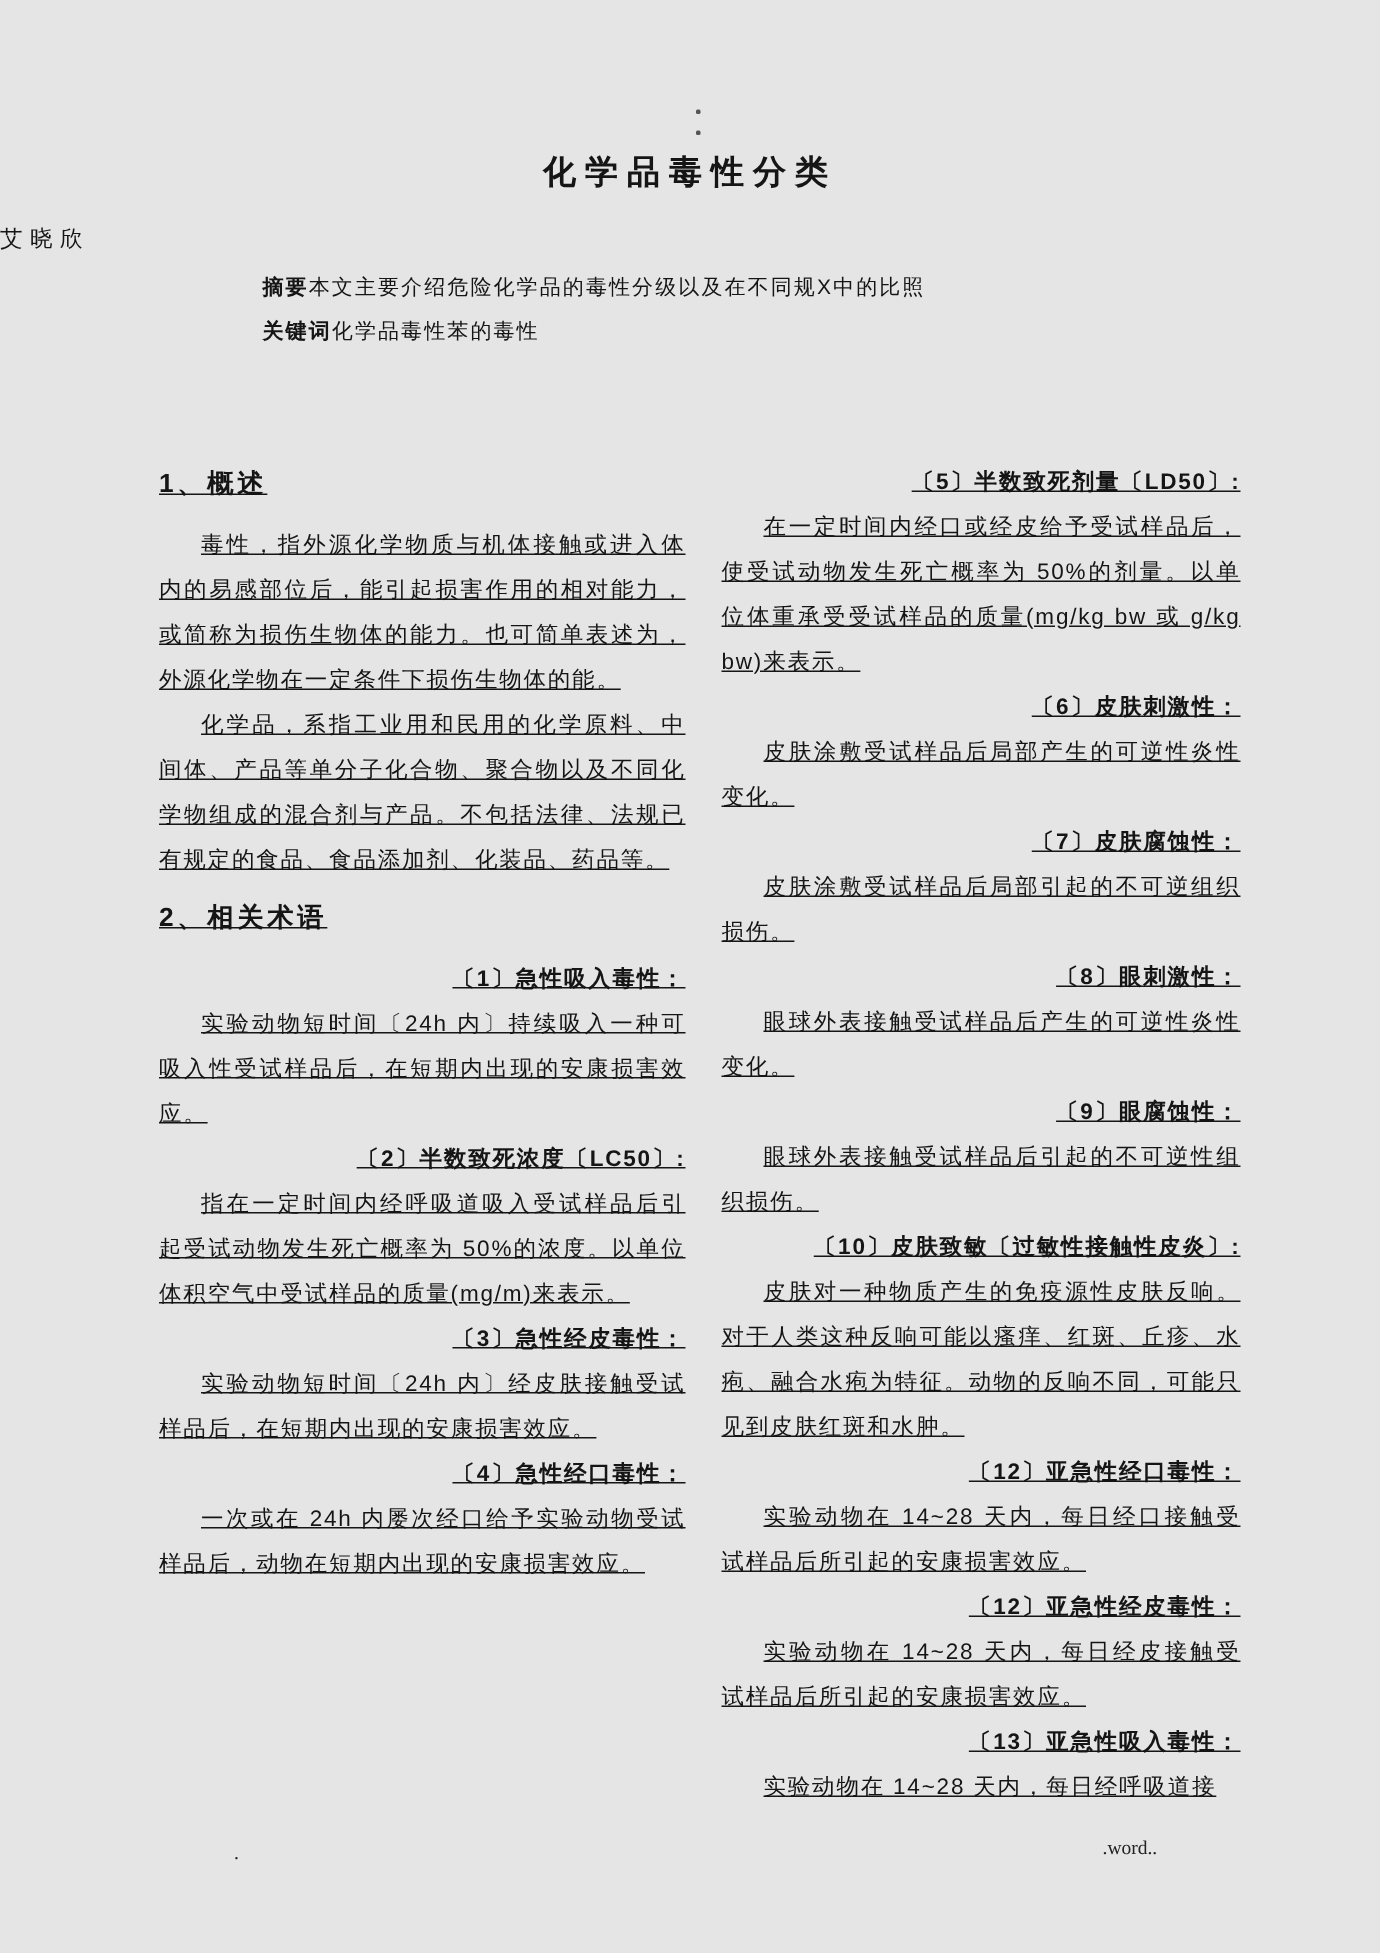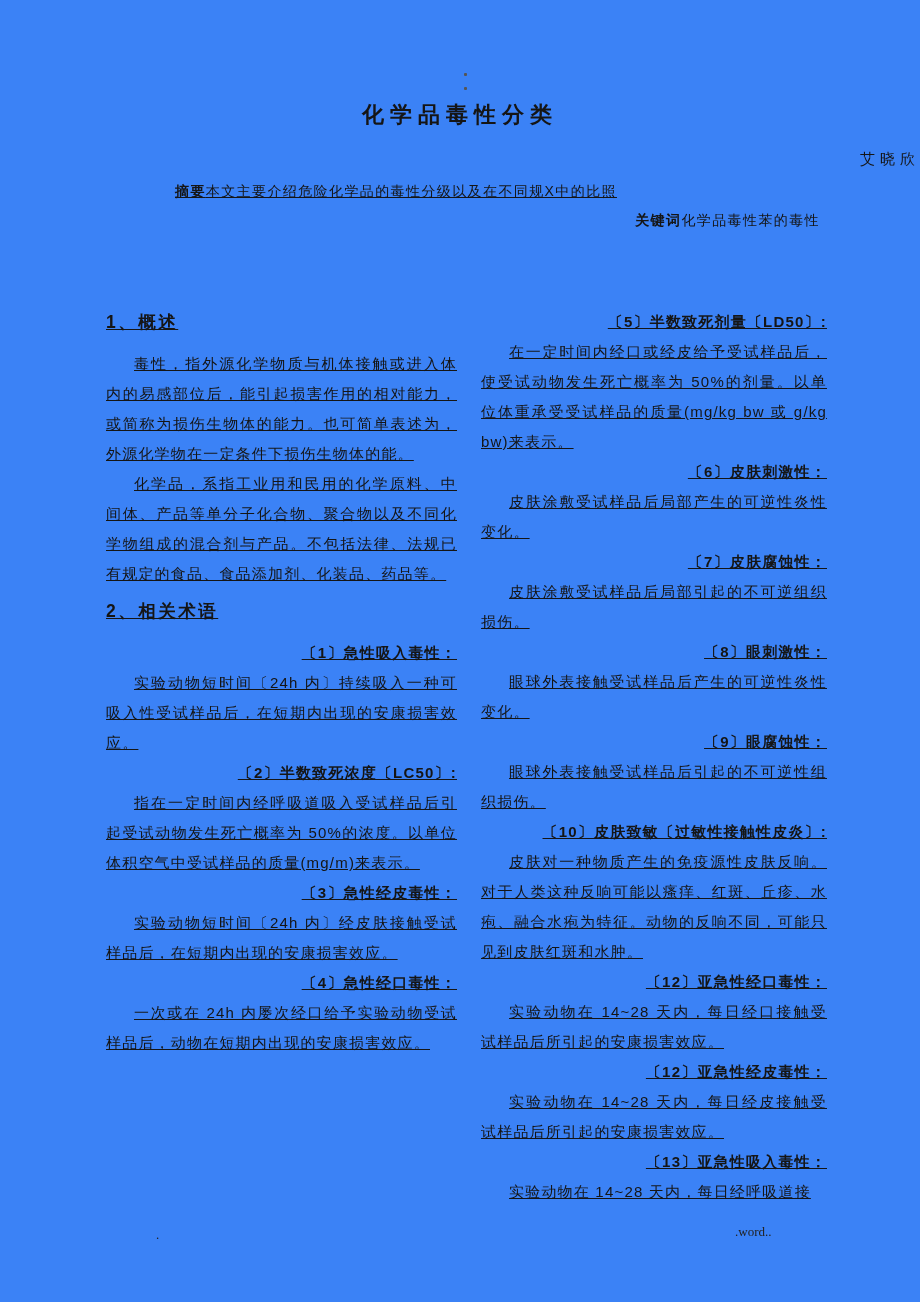--- a/index.html
+++ b/index.html
@@ -4,21 +4,21 @@
 <style>
   html, body {
     margin: 0;
     padding: 0;
     background: #ffffff;
   }
   .page {
     position: relative;
     width: 920px;
     height: 1302px;
-    background: #3b82f6;
+    background: #e5e5e5;
     color: #151515;
     font-family: "Liberation Sans", "DejaVu Sans", sans-serif;
     overflow: hidden;
   }
   .top-mark {
     position: absolute;
     width: 3px;
     height: 3px;
     background: #555;
     border-radius: 1px;
@@ -33,34 +33,34 @@
     text-align: center;
     font-size: 22px;
     font-weight: 700;
     letter-spacing: 6px;
   }
   .doc-author {
     position: absolute;
     top: 150px;
     left: 0;
     right: 0;
-    text-align: right;
+    text-align: left;
     font-size: 15px;
     letter-spacing: 5px;
   }
   .meta-line {
     position: absolute;
     left: 175px;
     right: 100px;
     font-size: 14px;
     letter-spacing: 1.4px;
     white-space: nowrap;
   }
-  .meta-line.abstract { top: 183px; text-decoration: underline; }
-  .meta-line.keywords { top: 212px; text-align: right; }
+  .meta-line.abstract { top: 183px; }
+  .meta-line.keywords { top: 212px; }
   .meta-label { font-weight: 700; }
   .col {
     position: absolute;
     top: 307px;
     font-size: 15px;
     line-height: 30px;
     letter-spacing: 1.2px;
     text-align: justify;
     text-decoration: underline;
   }

